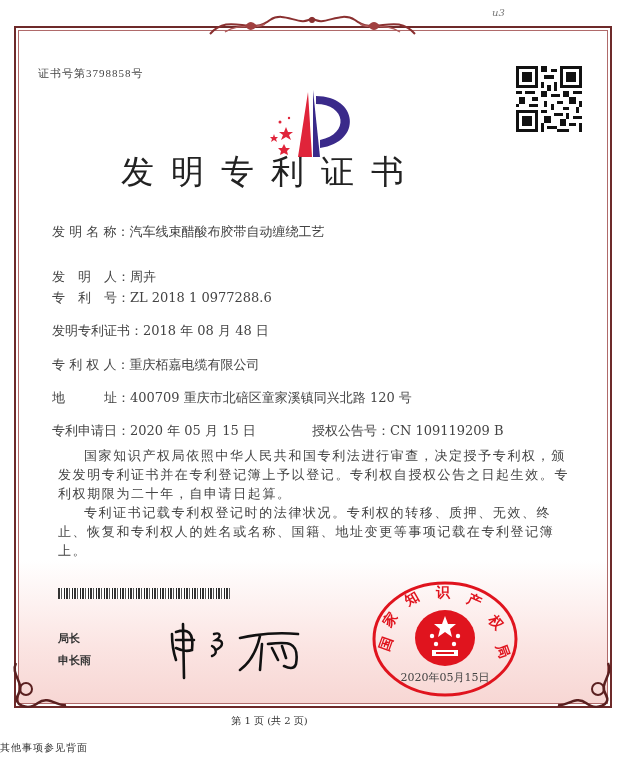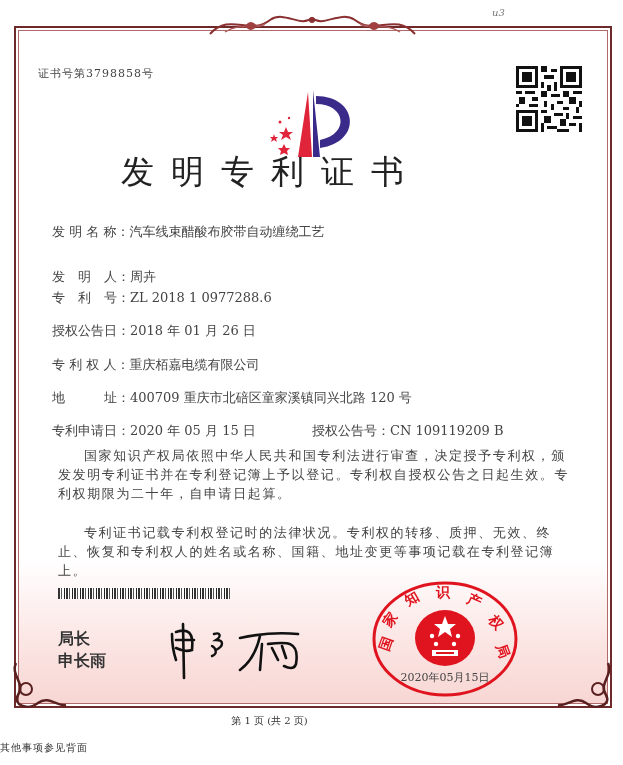--- a/index.html
+++ b/index.html
@@ -5,32 +5,32 @@
   html, body { margin:0; padding:0; }
   body { width:623px; height:765px; background:#ffffff; position:relative; overflow:hidden;
          font-family:"DejaVu Serif", serif; color:#3a3a3a; }
   .frame { position:absolute; left:14px; top:26px; width:594px; height:678px;
            border:2px solid #6e2a2a; box-shadow: inset 0 0 0 2px #fff, inset 0 0 0 3px #b06a6a; }
   .bottom-band { position:absolute; left:16px; top:560px; width:592px; height:146px;
                  background:linear-gradient(180deg, rgba(255,255,255,0) 0%, #fbe4e2 60%, #f7d6d3 100%); }
   .ornament-top { position:absolute; left:205px; top:8px; width:215px; height:32px; }
   .corner { position:absolute; width:60px; height:60px; }
   .page-mark { position:absolute; left:492px; top:7px; font-size:10px; color:#777; font-style:italic; }
-  .cert-no { position:absolute; left:38px; top:66px; font-size:11px; color:#444; letter-spacing:1px; }
+  .cert-no { position:absolute; left:38px; top:66px; font-size:11px; color:#444; letter-spacing:1px;font-family:Liberation Serif, serif; }
   .logo { position:absolute; left:258px; top:82px; width:110px; height:75px; }
   .qr { position:absolute; left:516px; top:66px; width:66px; height:66px; }
   .title { position:absolute; left:0; width:542px; top:150px; text-align:center;
            font-family:"DejaVu Sans", sans-serif; font-size:33px; letter-spacing:17px; color:#222; font-weight:normal; }
   .field { position:absolute; left:52px; font-size:13px; color:#444; white-space:nowrap; }
   .field .lbl { display:inline-block; }
   .field .val { display:inline-block; }
   .para { position:absolute; left:58px; width:520px; font-size:13px; line-height:19px; color:#444; text-indent:26px; letter-spacing:1.6px; }
   .barcode { position:absolute; left:58px; top:588px; width:172px; height:11px;
              background:repeating-linear-gradient(90deg, #333 0 2px, #fff 2px 3px, #555 3px 4px, #fff 4px 6px, #222 6px 7px, #fff 7px 8px); }
-  .director { position:absolute; left:58px; top:628px; font-family:"DejaVu Sans", sans-serif; font-size:16px; line-height:22px; color:#333; font-weight:bold; }
+  .director { position:absolute; left:58px; top:628px; font-family:"DejaVu Sans", sans-serif; font-size:11px; line-height:22px; color:#333; font-weight:bold; }
   .signature { position:absolute; left:168px; top:620px; width:150px; height:60px; }
   .seal { position:absolute; left:370px; top:580px; width:150px; height:118px; }
   .footer-page { position:absolute; left:0; width:539px; top:714px; text-align:center; font-size:10px; color:#333; }
   .footer-note { position:absolute; left:0; width:623px; top:741px; text-align:left; font-size:10px; color:#333; letter-spacing:1px; }
 </style>
 </head>
 <body>
 
 <div class="bottom-band"></div>
 
@@ -85,37 +85,37 @@
 <div class="field" style="top:223px;">
   <span class="lbl">发 明 名 称：</span><span class="val">汽车线束醋酸布胶带自动缠绕工艺</span>
 </div>
 <div class="field" style="top:268px;">
   <span class="lbl">发　明　人：</span><span class="val">周卉</span>
 </div>
 <div class="field" style="top:289px;">
   <span class="lbl">专　利　号：</span><span class="val">ZL 2018 1 0977288.6</span>
 </div>
 <div class="field" style="top:322px;">
-  <span class="lbl">授权公告日：</span><span class="val">2018 年 01 月 26 日</span>
+  <span class="lbl">发明专利证书：</span><span class="val">2018 年 08 月 48 日</span>
 </div>
 <div class="field" style="top:356px;">
   <span class="lbl">专 利 权 人：</span><span class="val">重庆栢嘉电缆有限公司</span>
 </div>
 <div class="field" style="top:389px;text-decoration:underline;">
   <span class="lbl">地　　　址：</span><span class="val">400709  重庆市北碚区童家溪镇同兴北路 120 号</span>
 </div>
 <div class="field" style="top:422px;">
   <span class="lbl">专利申请日：</span><span class="val">2020 年 05 月 15 日</span>
 </div>
 <div class="field" style="top:422px; left:312px;">
   <span class="lbl">授权公告号：</span><span class="val">CN 109119209 B</span>
 </div>
 
 <div class="para" style="top:446px;">国家知识产权局依照中华人民共和国专利法进行审查，决定授予专利权，颁发发明专利证书并在专利登记簿上予以登记。专利权自授权公告之日起生效。专利权期限为二十年，自申请日起算。</div>
-<div class="para" style="top:523px;">专利证书记载专利权登记时的法律状况。专利权的转移、质押、无效、终止、恢复和专利权人的姓名或名称、国籍、地址变更等事项记载在专利登记簿上。</div>
+<div class="para" style="top:503px;">专利证书记载专利权登记时的法律状况。专利权的转移、质押、无效、终止、恢复和专利权人的姓名或名称、国籍、地址变更等事项记载在专利登记簿上。</div>
 
 <div class="barcode"></div>
 
 <div class="director">
   <div>局长</div>
   <div>申长雨</div>
 </div>
 
 <svg class="signature" viewBox="0 0 150 60">
   <path d="M4 14 C4 26 6 34 8 40 M8 12 C20 8 26 12 24 30 C18 32 12 30 8 28 M15 4 L16 58 M8 20 L26 20" fill="none" stroke="#111" stroke-width="2.6" stroke-linecap="round"></path>

